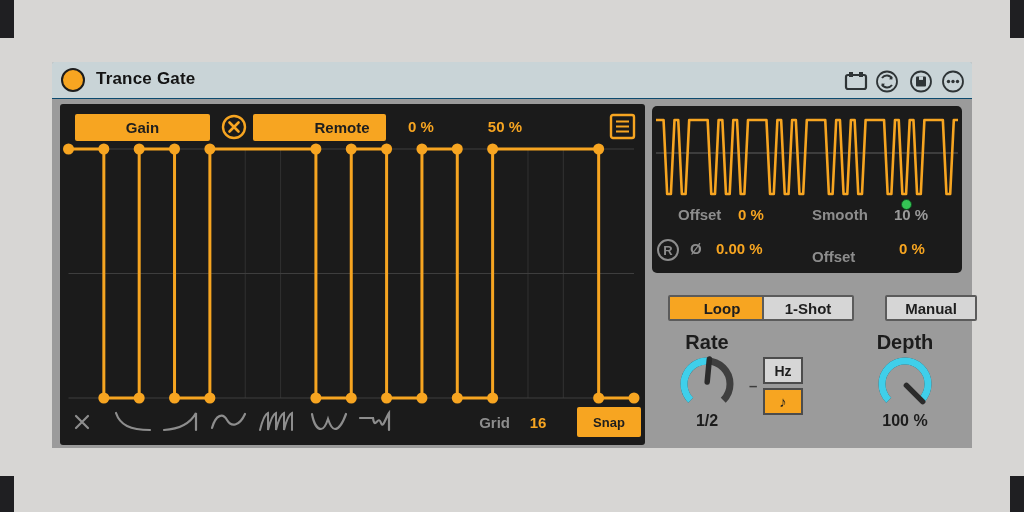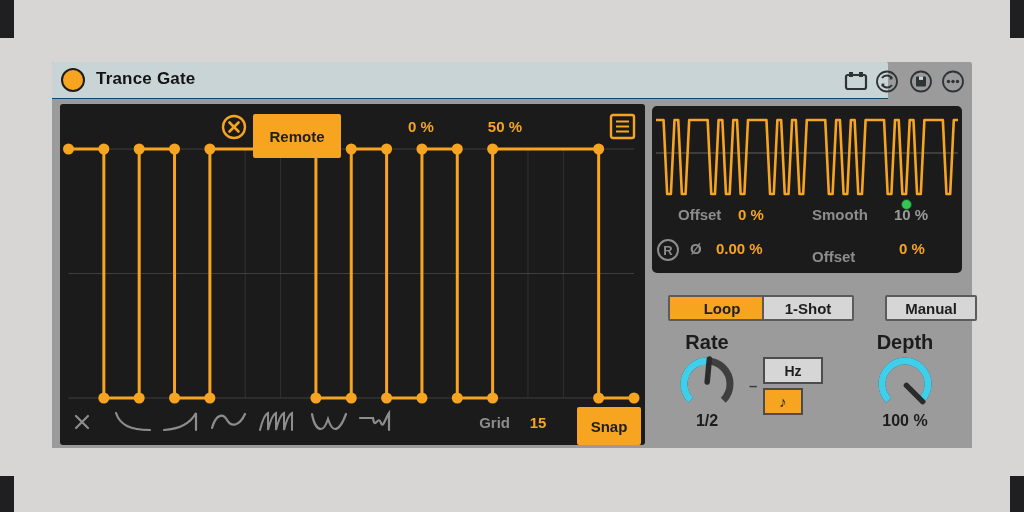--- a/index.html
+++ b/index.html
@@ -3,45 +3,45 @@
 <meta charset="utf-8">
 <style>
   html,body{margin:0;padding:0;}
   body{width:1024px;height:512px;position:relative;background:#d7d6d4;
        font-family:"Liberation Sans",sans-serif;font-weight:bold;overflow:hidden;}
   .abs{position:absolute;}
   
   .corner{background:#1f1f22;}
   
   #device{left:52px;top:62px;width:920px;height:386px;background:#9b9b9b;border-radius:2px;}
-  #titlebar{left:0;top:0;width:836px;height:36px;background:#c9d4d7;border-radius:2px 2px 0 0;
+  #titlebar{left:0;top:0;width:920px;height:36px;background:#c9d4d7;border-radius:2px 2px 0 0;
             border-bottom:1px solid #0c4a6e;}
   #activator{left:9px;top:6px;width:24px;height:24px;border-radius:50%;
              background:#f7a521;border:2px solid #1d1d1d;box-sizing:border-box;}
   #title-text{left:44px;top:7px;font-size:17px;color:#141414;letter-spacing:.2px;}
   .tb-icon{top:8px;width:24px;height:23px;}
   
   #body{left:0;top:37px;width:920px;height:349px;background:#9b9b9b;}
   
   #left-panel{left:8px;top:5px;width:585px;height:341px;background:#1b1b1b;border-radius:3px;}
   .obtn{background:#f7a521;color:#1e1e1e;font-size:15px;display:flex;align-items:center;
         justify-content:center;border-radius:2px;}
   #gain-btn{left:15px;top:10px;width:135px;height:27px;}
   #xcircle{left:161px;top:10px;width:26px;height:26px;}
-  #remote-btn{left:193px;top:10px;width:88px;height:44px;}
+  #remote-btn{left:193px;top:10px;width:88px;height:27px;padding-left:45px;}
   .oval{color:#f7a521;font-size:15px;}
   #val-low{left:336px;top:14px;width:50px;text-align:center;}
   #val-high{left:412px;top:14px;width:50px;text-align:right;}
   #pattern-menu{left:549px;top:9px;width:27px;height:27px;}
   #env-svg{left:0;top:0;}
   
   .shape-icon{top:305px;height:26px;}
   #grid-label{left:390px;top:310px;width:60px;text-align:right;color:#8d8d8d;font-size:15px;}
   #grid-value{left:458px;top:310px;width:40px;text-align:center;color:#f7a521;font-size:15px;}
-  #snap-btn{left:517px;top:303px;width:64px;height:38px;font-size:15px;border-radius:2px;}
+  #snap-btn{left:517px;top:303px;width:64px;height:30px;font-size:13px;border-radius:2px;}
   
   #right-box{left:600px;top:7px;width:310px;height:167px;background:#1b1b1b;border-radius:5px;}
   #wave-svg{left:4px;top:4px;}
   .rlabel{color:#8d8d8d;font-size:15px;}
   .rval{color:#f7a521;font-size:15px;}
   .rval-dim{color:#9a9a9a;font-size:15px;}
   #jitter-label{left:26px;top:100px;}
   #jitter-value{left:86px;top:100px;}
   #smooth-label{left:160px;top:100px;}
   #smooth-value{left:242px;top:100px;}
@@ -59,21 +59,21 @@
   #mode-loop{left:616px;width:108px;background:#f7a521;}
   #mode-oneshot{left:710px;width:92px;background:#d6d6d6;}
   #mode-manual{left:808px;width:92px;background:#d6d6d6;margin-left:25px;}
   
   .klabel{font-size:20px;color:#1c1c1c;text-align:center;width:90px;}
   .kvalue{font-size:16px;color:#1c1c1c;text-align:center;width:90px;}
   #rate-label{left:610px;top:232px;}
   #rate-knob{left:623px;top:253px;}
   #rate-value{left:610px;top:313px;}
   #rate-dash{left:697px;top:278px;color:#3c3c3c;font-size:15px;}
-  #hz-btn{left:711px;top:258px;width:60px;height:27px;background:#d6d6d6;border:2px solid #4c4c4c;
+  #hz-btn{left:711px;top:258px;width:40px;height:27px;background:#d6d6d6;border:2px solid #4c4c4c;
           box-sizing:border-box;color:#1e1e1e;font-size:14px;display:flex;align-items:center;justify-content:center;}
   #note-btn{left:711px;top:289px;width:40px;height:27px;background:#f7a521;border:2px solid #4c4c4c;
           box-sizing:border-box;color:#1e1e1e;font-size:15px;display:flex;align-items:center;justify-content:center;}
   #depth-label{left:808px;top:232px;}
   #depth-knob{left:821px;top:253px;}
   #depth-value{left:808px;top:313px;}
 </style>
 </head>
 <body>
 
@@ -155,20 +155,21 @@
           <circle cx="361.9375" cy="45" r="5.5" fill="#f7a521"></circle>
           <circle cx="397.28125" cy="45" r="5.5" fill="#f7a521"></circle>
           <circle cx="397.28125" cy="294" r="5.5" fill="#f7a521"></circle>
           <circle cx="432.625" cy="294" r="5.5" fill="#f7a521"></circle>
           <circle cx="432.625" cy="45" r="5.5" fill="#f7a521"></circle>
           <circle cx="538.65625" cy="45" r="5.5" fill="#f7a521"></circle>
           <circle cx="538.65625" cy="294" r="5.5" fill="#f7a521"></circle>
           <circle cx="574" cy="294" r="5.5" fill="#f7a521"></circle>
         </svg>
 
+      <div class="abs obtn" id="gain-btn">Gain</div>
       <svg class="abs" id="xcircle" viewBox="0 0 26 26">
         <circle cx="13" cy="13" r="11" fill="none" stroke="#f7a521" stroke-width="2.4"></circle>
         <path d="M 8.5,8.5 L 17.5,17.5 M 17.5,8.5 L 8.5,17.5" stroke="#f7a521" stroke-width="2.6" stroke-linecap="round"></path>
       </svg>
       <div class="abs obtn" id="remote-btn">Remote</div>
       <div class="abs oval" id="val-low">0 %</div>
       <div class="abs oval" id="val-high">50 %</div>
       <svg class="abs" id="pattern-menu" viewBox="0 0 27 27">
         <rect x="2" y="2" width="23" height="23" rx="2" fill="none" stroke="#f7a521" stroke-width="2.4"></rect>
         <path d="M 7,8.5 H 20 M 7,13.5 H 20 M 7,18.5 H 20" stroke="#f7a521" stroke-width="2.2"></path>
@@ -190,21 +191,21 @@
         <path d="M 4,21 C 7,9 9,5 12,4 L 12,21 C 15,9 17,5 20,4 L 20,21 C 23,9 25,5 28,4 L 28,21 C 31,9 33,5 36,4 L 36,21" stroke="#8d8d8d" stroke-width="2" fill="none" stroke-linecap="round"></path>
       </svg>
       <svg class="abs shape-icon" style="left:248px;width:42px;" viewBox="0 0 42 26">
         <path d="M 4,5 C 6,16 10,20 13,20 C 16,20 18,16 20,10 C 22,16 24,20 27,20 C 30,20 34,16 38,5" stroke="#8d8d8d" stroke-width="2.2" fill="none" stroke-linecap="round"></path>
       </svg>
       <svg class="abs shape-icon" style="left:296px;width:44px;" viewBox="0 0 44 26">
         <path d="M 4,9 L 17,9 C 19,22 22,5 25,14 C 27,20 30,8 33,4 L 33,21" stroke="#8d8d8d" stroke-width="2.2" fill="none" stroke-linecap="round"></path>
       </svg>
 
       <div class="abs" id="grid-label">Grid</div>
-      <div class="abs" id="grid-value">15</div>
+      <div class="abs" id="grid-value">16</div>
       <div class="abs obtn" id="snap-btn">Snap</div>
     </div>
 
     <div class="abs" id="right-box">
       <svg class="abs" id="wave-svg" width="302" height="92" viewBox="0 0 302 92">
           <line x1="0" y1="43" x2="302" y2="43" stroke="#4a4a4a" stroke-width="1.5"></line>
           <polyline points="0,10 7.55,10 11.15,84 14.899999999999999,84 18.5,10 22.249999999999996,10 25.849999999999998,84 29.599999999999998,84 33.199999999999996,10 51.65,10 55.24999999999999,84 59,84 62.599999999999994,10 66.35,10 69.94999999999999,84 73.7,84 77.3,10 81.05,10 84.64999999999999,84 88.39999999999999,84 91.99999999999999,10 110.45,10 114.05,84 117.8,84 121.39999999999999,10 125.14999999999999,10 128.75,84 132.49999999999997,84 136.1,10 139.85,10 143.45000000000002,84 147.2,84 150.8,10 169.24999999999997,10 172.85,84 176.59999999999997,84 180.2,10 183.95,10 187.55,84 191.29999999999998,84 194.9,10 198.64999999999998,10 202.25,84 205.99999999999997,84 209.6,10 228.04999999999998,10 231.65,84 235.39999999999998,84 239,10 242.74999999999997,10 246.35,84 250.09999999999997,84 253.7,10 257.45,10 261.05,84 264.79999999999995,84 268.4,10 286.84999999999997,10 290.45,84 294.2,84 297.8,10 302,10" fill="none" stroke="#f7a521" stroke-width="2.6" stroke-linejoin="round" stroke-linecap="round"></polyline>
         </svg>
 
       <div class="abs rlabel" id="jitter-label">Offset</div>

